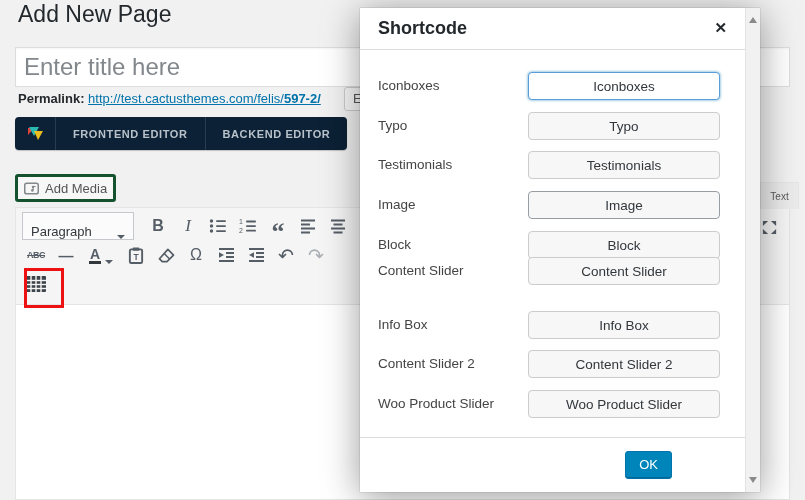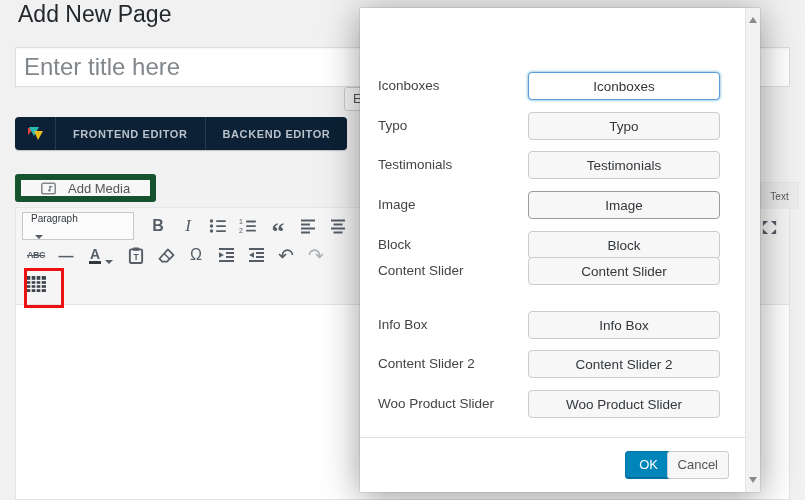--- a/index.html
+++ b/index.html
@@ -22,31 +22,31 @@
 
   
   .vc-bar{position:absolute;left:15px;top:117px;height:33px;display:flex;align-items:stretch;
     background:#0c2135;border-radius:4px;overflow:hidden;box-shadow:0 1px 1px rgba(0,0,0,.2);}
   .vc-logo-seg{width:40px;display:flex;align-items:center;justify-content:center;border-right:1px solid rgba(255,255,255,.12);}
   .vc-btn{display:flex;align-items:center;padding:0 17px;font-size:11px;font-weight:bold;letter-spacing:.6px;
     color:#b9c2cb;border-right:1px solid rgba(255,255,255,.12);cursor:pointer;}
   .vc-btn:last-child{border-right:none;}
 
   
-  .media-btn{position:absolute;left:15px;top:174px;height:28px;display:inline-flex;align-items:center;gap:12px;
-    padding:0 20px;background:#f7f7f7;border:6px solid #14532d;border-radius:3px;font-size:13px;color:#555;}
+  .media-btn{position:absolute;left:15px;top:174px;height:28px;display:inline-flex;align-items:center;gap:6px;
+    padding:0 6px;background:#f7f7f7;border:3px solid #14532d;border-radius:3px;font-size:13px;color:#555;}
 
   
   .editor-box{position:absolute;left:15px;top:207px;width:775px;height:293px;box-sizing:border-box;
     border:1px solid #e5e5e5;background:#fff;}
   .editor-toolbar{position:absolute;left:0;right:0;top:0;height:96px;background:#f5f5f5;border-bottom:1px solid #e5e5e5;}
   .tb-row{position:absolute;left:6px;display:flex;align-items:center;gap:2px;}
   .tb-row1{top:4px;} .tb-row2{top:34px;} .tb-row3{top:63px;}
   .para-select{width:112px;height:28px;box-sizing:border-box;border:1px solid #c5c9cd;background:#fbfbfc;
-    display:flex;align-items:flex-start;justify-content:space-between;padding:0 8px;font-size:10px;color:#32373c;margin-right:8px;cursor:pointer;flex-direction:column;}
+    display:flex;align-items:flex-end;justify-content:space-between;padding:0 8px;font-size:13px;color:#32373c;margin-right:8px;cursor:pointer;}
   .tb-btn{width:28px;height:26px;display:flex;align-items:center;justify-content:center;color:#555d66;cursor:pointer;}
   .icon-bold{font-weight:bold;font-size:16px;}
   .icon-italic{font-family:"Liberation Serif",serif;font-style:italic;font-size:17px;}
   .icon-quote{font-family:"Liberation Serif",serif;font-weight:bold;font-size:26px;line-height:10px;padding-top:12px;}
   .icon-strike{font-size:9px;font-weight:bold;text-decoration:line-through;letter-spacing:-.5px;}
   .icon-hr{font-weight:bold;font-size:15px;}
   .icon-omega{font-size:16px;}
   .icon-undo{font-size:19px;} .icon-redo{font-size:19px;color:#aab0b5;}
   .color-a{display:flex;align-items:flex-end;gap:0;}
   .color-a .a-letter{font-size:14px;font-weight:bold;border-bottom:3px solid #32373c;line-height:14px;padding:0 1px;}
@@ -81,20 +81,24 @@
 </style>
 </head>
 <body>
 
 <div id="screen">
 
   <h1 class="page-title">Add New Page</h1>
 
   <input class="title-input" type="text" placeholder="Enter title here" style="">
 
+  <div class="permalink-row">
+    <span class="permalink-label">Permalink:</span>
+    <a class="permalink-link"><span>http://test.cactusthemes.com/felis/</span><span class="permalink-slug">597-2/</span></a>
+  </div>
   <button class="edit-btn">Edit</button>
 
   <div class="vc-bar">
     <span class="vc-logo-seg">
       <svg width="22" height="20" viewBox="0 0 22 20">
         <polygon points="4,4 10,4 4,11" fill="#e2443b"></polygon>
         <polygon points="5,3 15,3 10,12" fill="#29b8b2"></polygon>
         <polygon points="10,7 19,7 14,16" fill="#f7c51e" opacity="0.95"></polygon>
       </svg>
     </span>
@@ -246,20 +250,24 @@
               <line x1="1" y1="13.5" x2="21" y2="13.5"></line>
           </g>
         </svg>
         <div class="annotation-box"></div>
       </div>
     </div>
 
   </div>
 
   <div class="modal">
+    <div class="modal-header">
+      <span class="modal-title">Shortcode</span>
+      <span class="modal-close">✕</span>
+    </div>
 
     <div class="m-row" style="top:64px">
       <span class="m-label">Iconboxes</span>
       <button class="m-btn focused">Iconboxes</button>
     </div>
     <div class="m-row" style="top:104px">
       <span class="m-label">Typo</span>
       <button class="m-btn">Typo</button>
     </div>
     <div class="m-row" style="top:143px">
@@ -286,21 +294,20 @@
       <span class="m-label">Content Slider 2</span>
       <button class="m-btn">Content Slider 2</button>
     </div>
     <div class="m-row" style="top:382px">
       <span class="m-label">Woo Product Slider</span>
       <button class="m-btn">Woo Product Slider</button>
     </div>
 
     <div class="modal-footer">
       <button class="ok-btn">OK</button>
-      <button class="cancel-btn">Cancel</button>
     </div>
 
     <div class="modal-scrollbar">
       <span class="sb-up"></span>
       <span class="sb-down"></span>
     </div>
   </div>
 
 </div>
 

